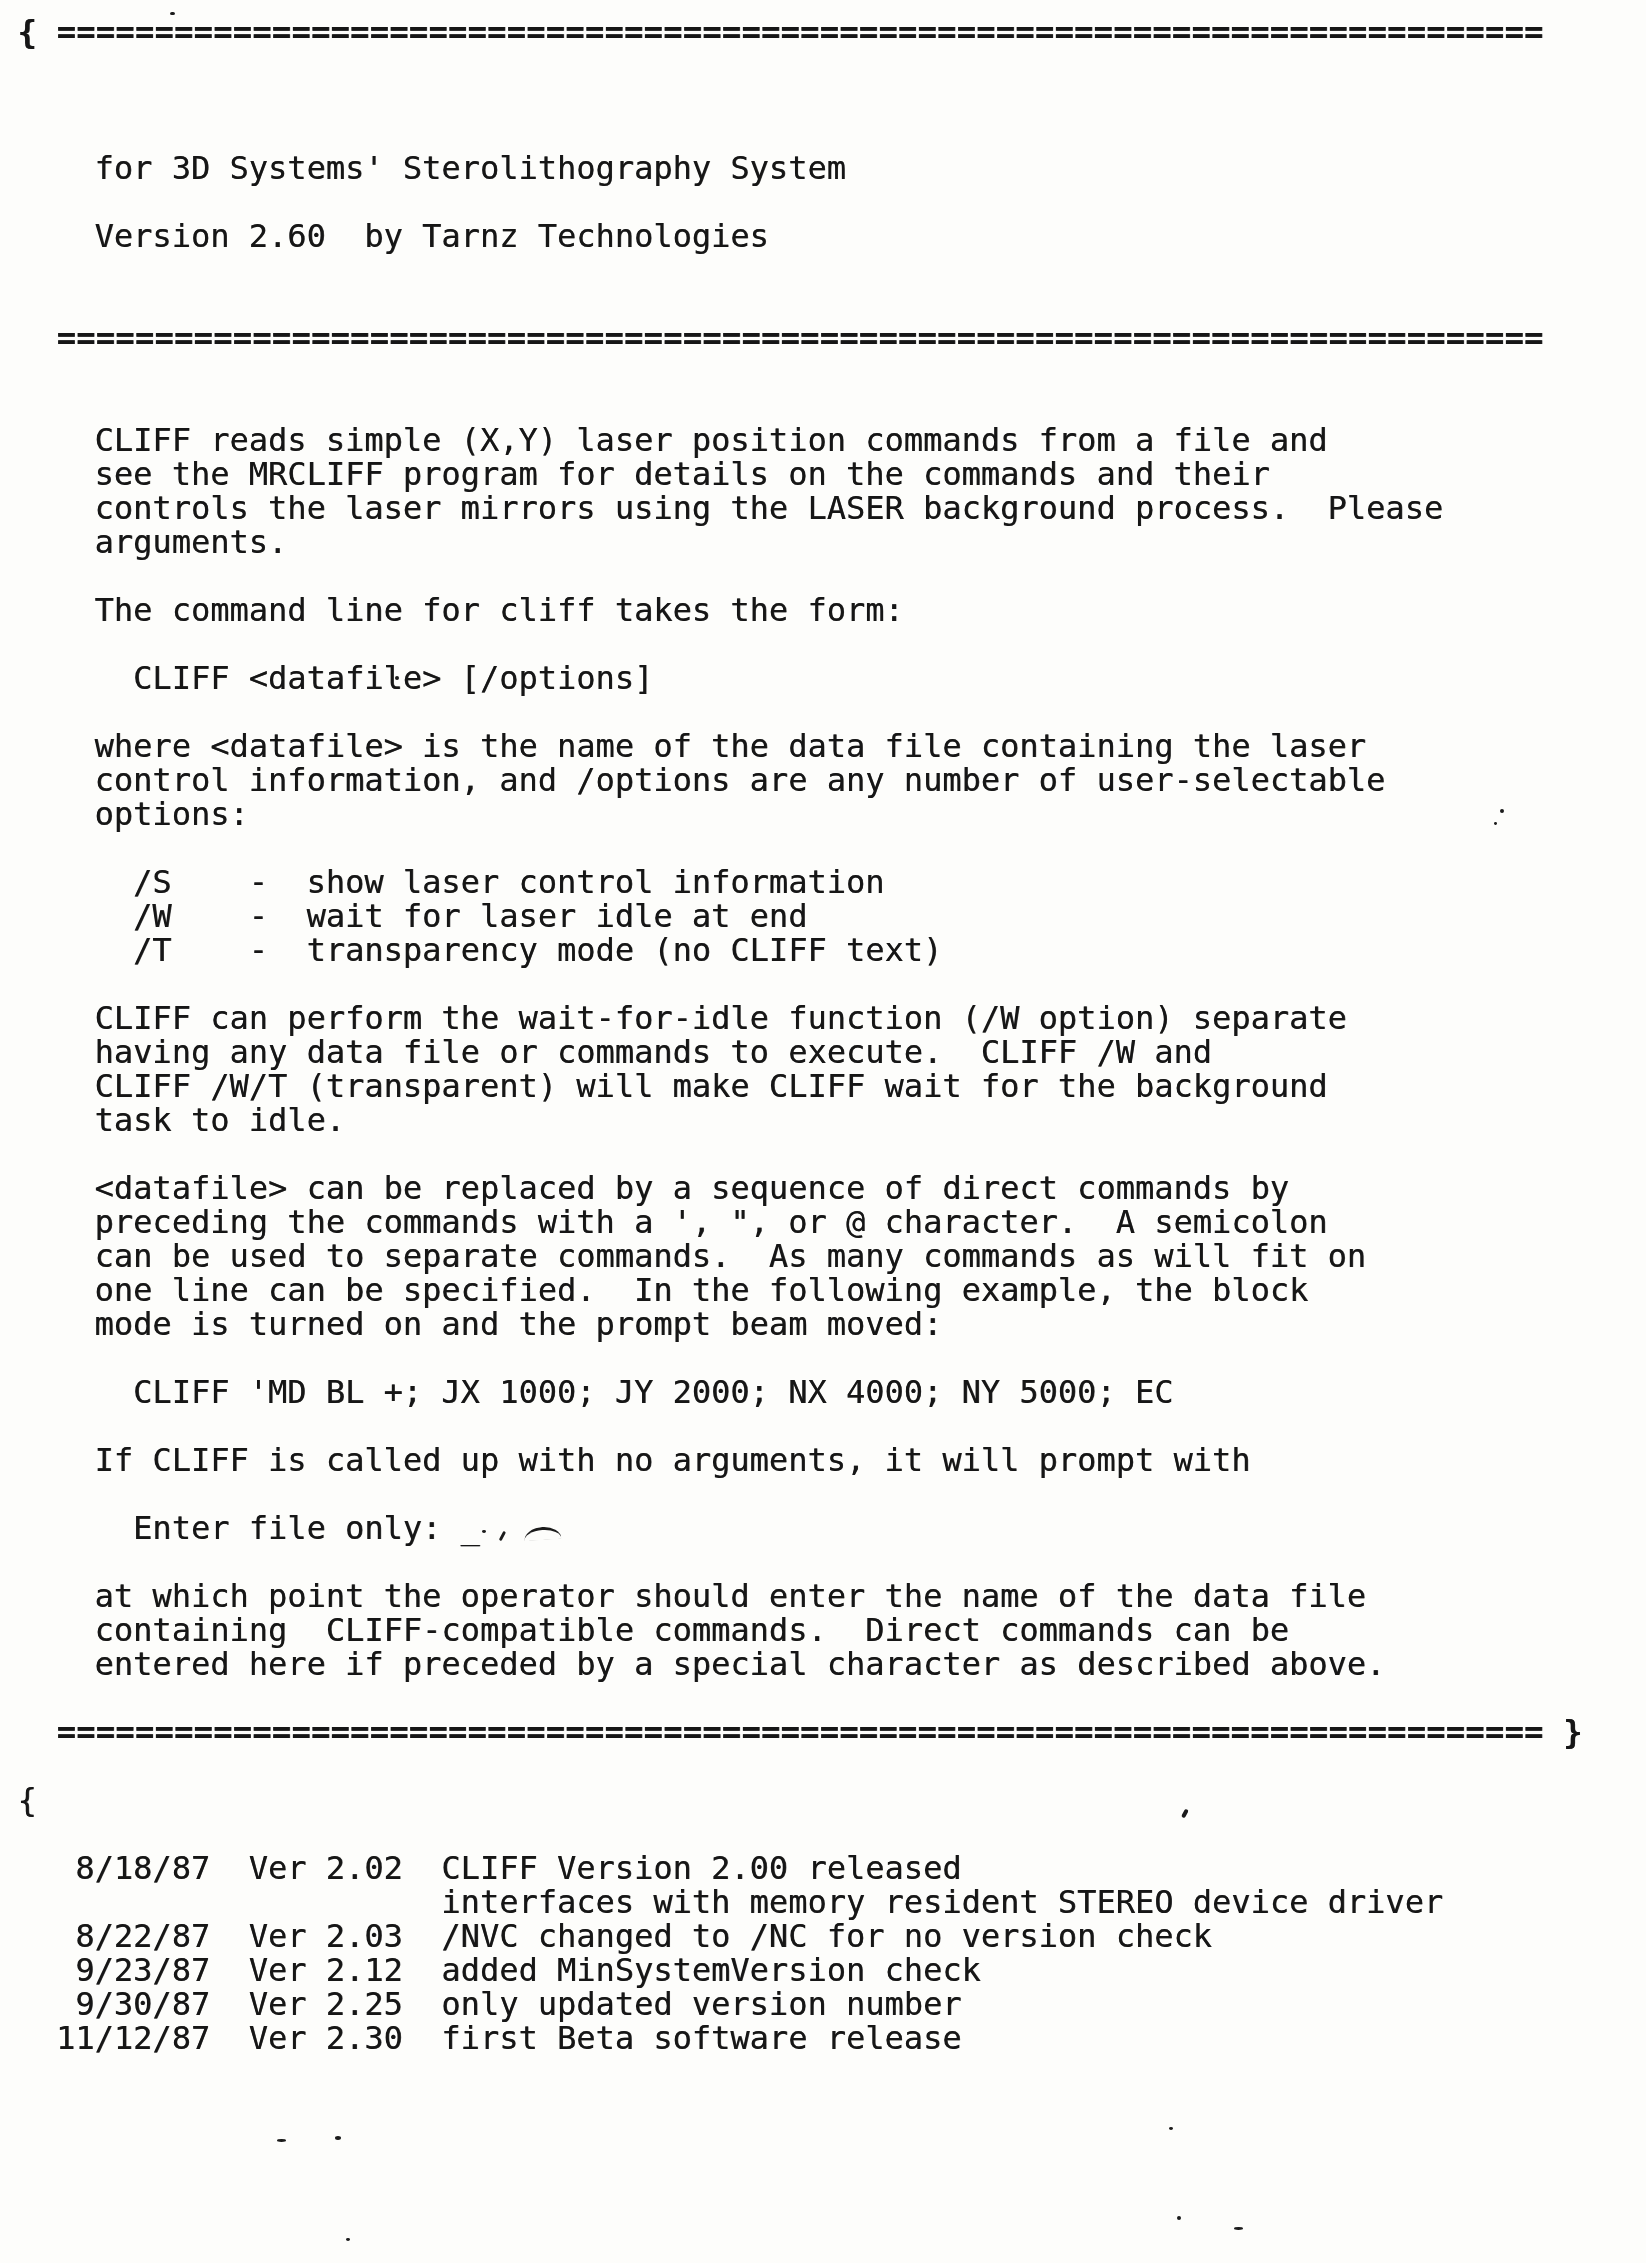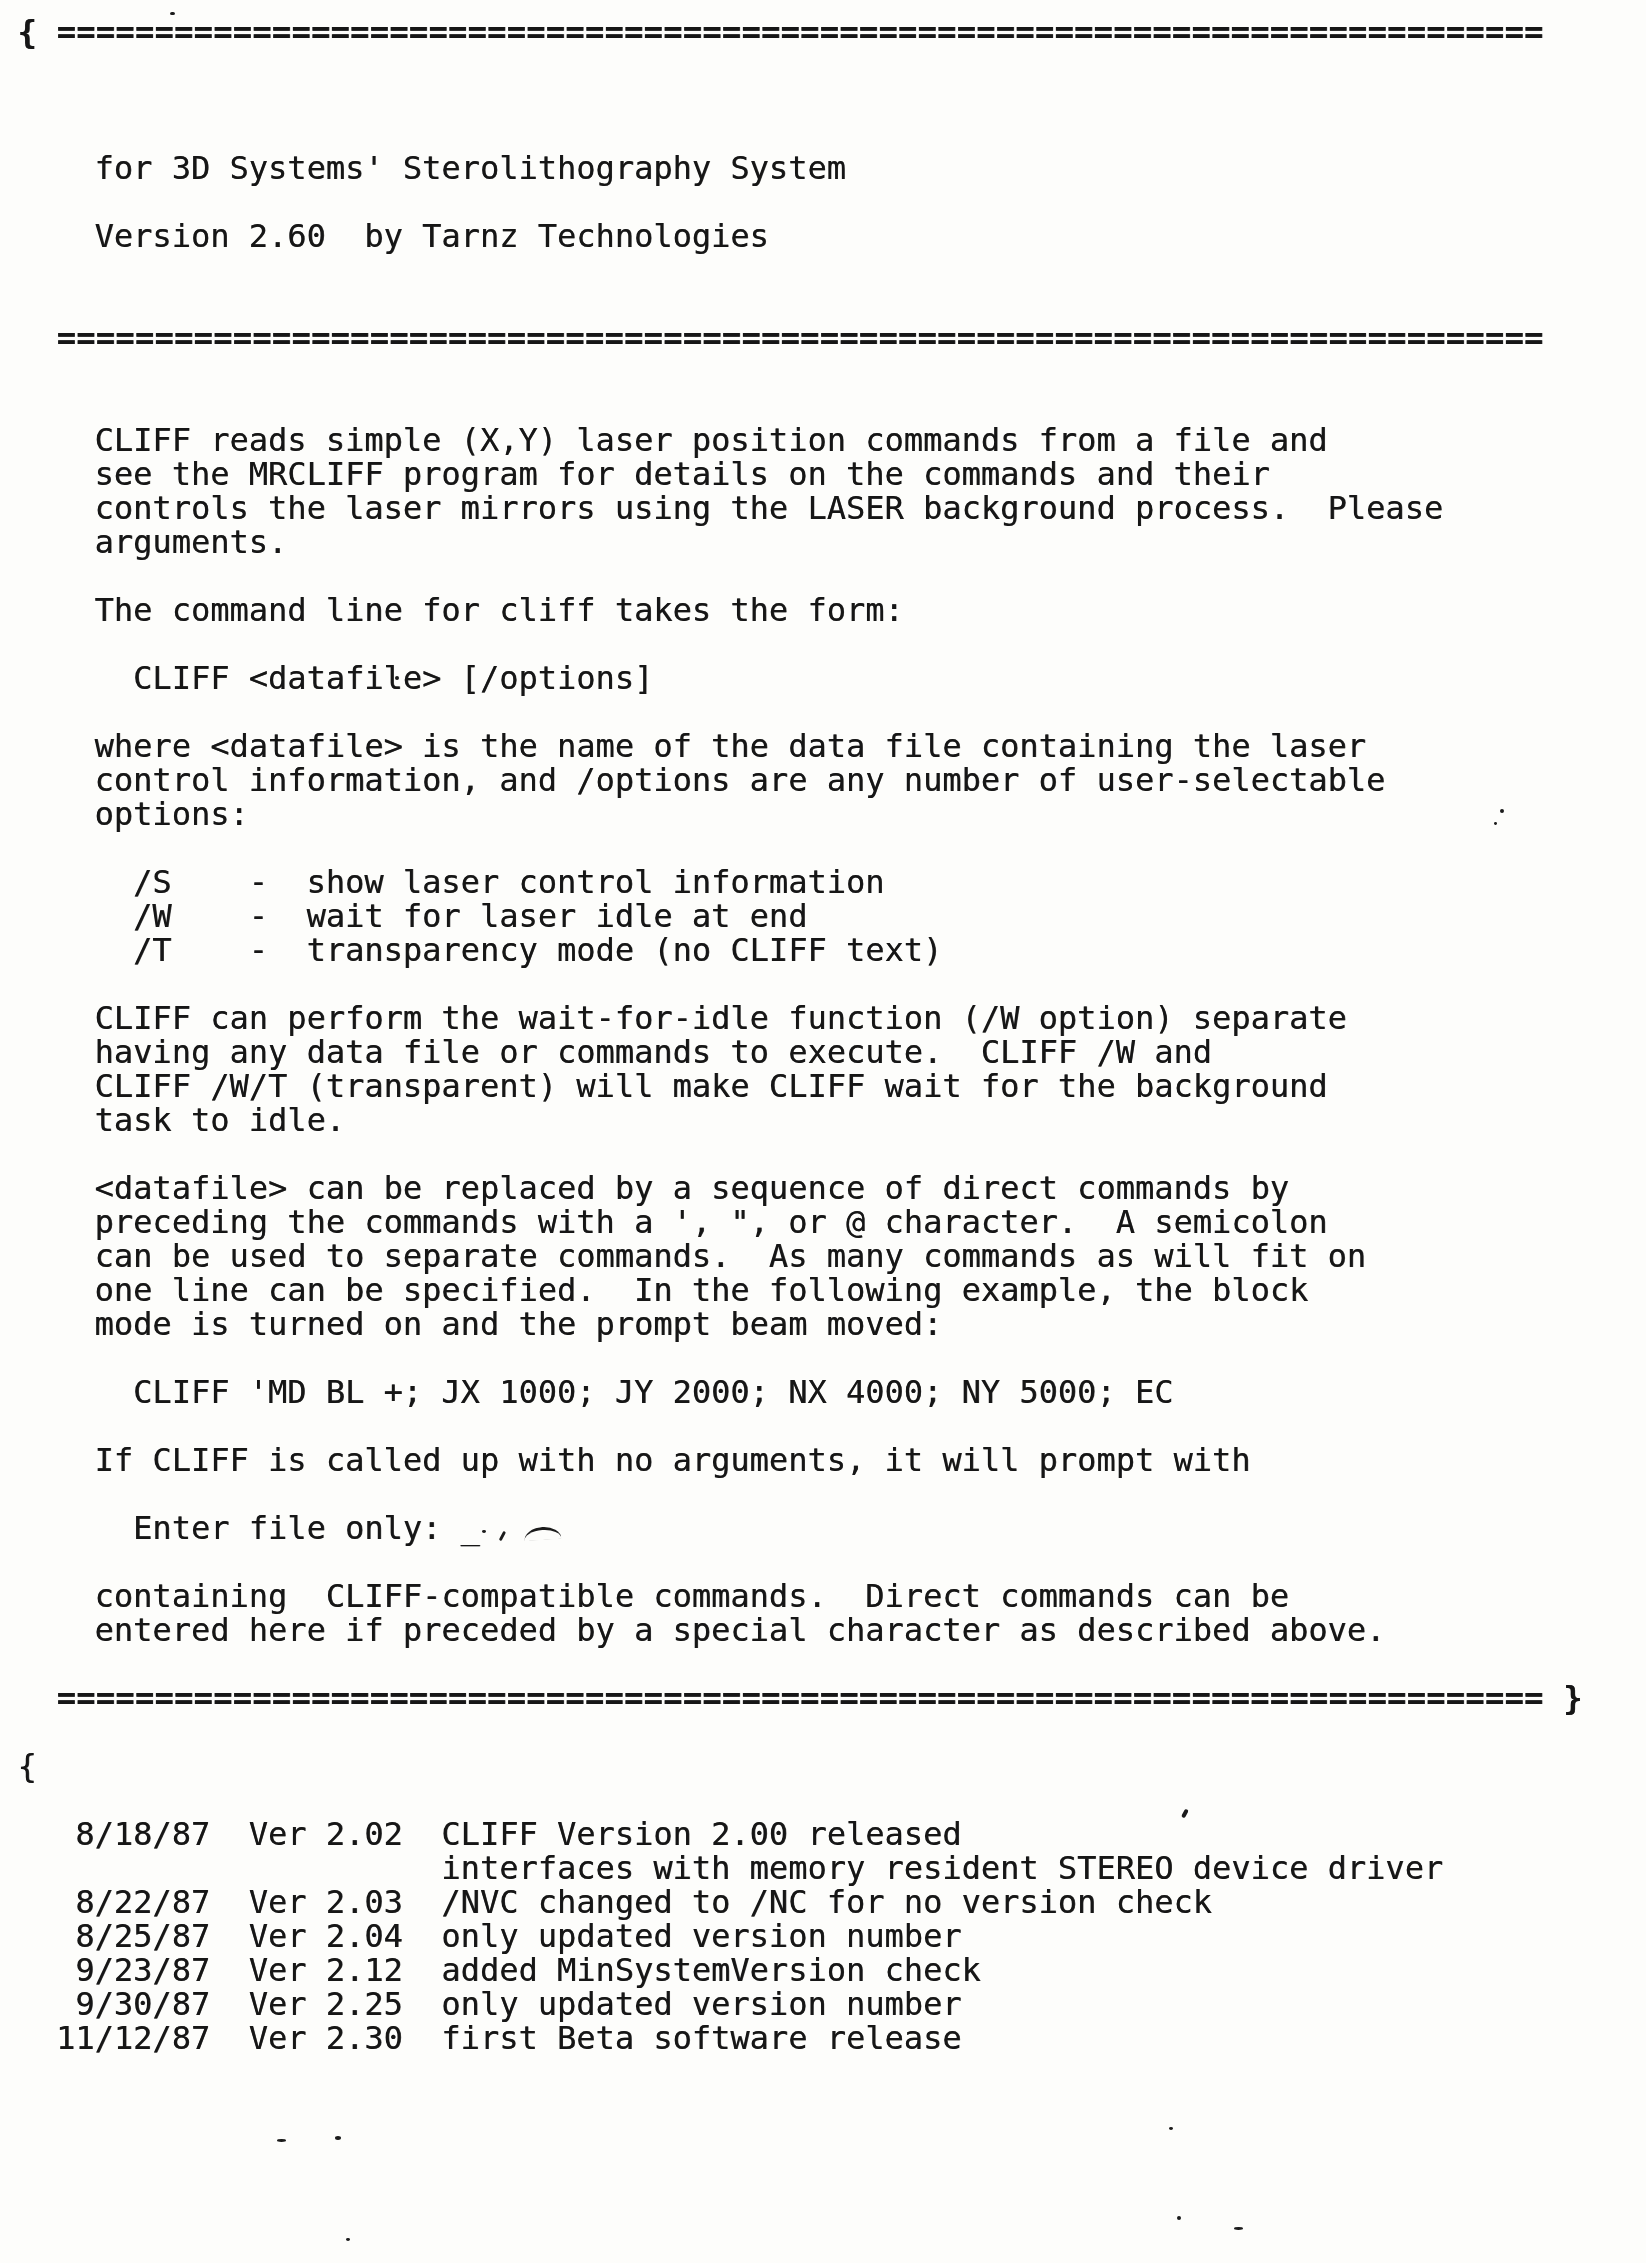--- a/index.html
+++ b/index.html
@@ -89,31 +89,31 @@
       <div class="ln">    can be used to separate commands.  As many commands as will fit on</div>
       <div class="ln">    one line can be specified.  In the following example, the block</div>
       <div class="ln">    mode is turned on and the prompt beam moved:</div>
       <div class="ln"></div>
       <div class="ln">      CLIFF 'MD BL +; JX 1000; JY 2000; NX 4000; NY 5000; EC</div>
       <div class="ln"></div>
       <div class="ln">    If CLIFF is called up with no arguments, it will prompt with</div>
       <div class="ln"></div>
       <div class="ln">      Enter file only: _</div>
       <div class="ln"></div>
+      <div class="ln">    at which point the operator should enter the name of the data file</div>
       <div class="ln">    containing  CLIFF-compatible commands.  Direct commands can be</div>
       <div class="ln">    entered here if preceded by a special character as described above.</div>
       <div class="ln"></div>
       <div class="ln sep">  ============================================================================ }</div>
       <div class="ln"></div>
       <div class="ln">{</div>
       <div class="ln"></div>
       <div class="ln">   8/18/87  Ver 2.02  CLIFF Version 2.00 released</div>
       <div class="ln">                      interfaces with memory resident STEREO device driver</div>
       <div class="ln">   8/22/87  Ver 2.03  /NVC changed to /NC for no version check</div>
-      <div class="ln">   8/25/87  Ver 2.04  only updated version number</div>
       <div class="ln">   9/23/87  Ver 2.12  added MinSystemVersion check</div>
       <div class="ln">   9/30/87  Ver 2.25  only updated version number</div>
       <div class="ln">  11/12/87  Ver 2.30  first Beta software release</div>
     </div>
 <div class="mark dot" style="left: 170px; top: 11.6px; width: 4.9px; height: 3.9px;"></div>
     <div class="mark dot" style="left: 395px; top: 676px; width: 3.9px; height: 3.9px;"></div>
     <div class="mark dot" style="left: 1500px; top: 809px; width: 3.9px; height: 3.9px;"></div>
     <div class="mark dot" style="left: 1494px; top: 822px; width: 2.9px; height: 2.9px;"></div>
     <div class="mark dot" style="left: 482px; top: 1530px; width: 3.9px; height: 2.9px;"></div>
     <div class="mark tick" style="left: 501px; top: 1531px; width: 2.9px; height: 9.7px;"></div>

